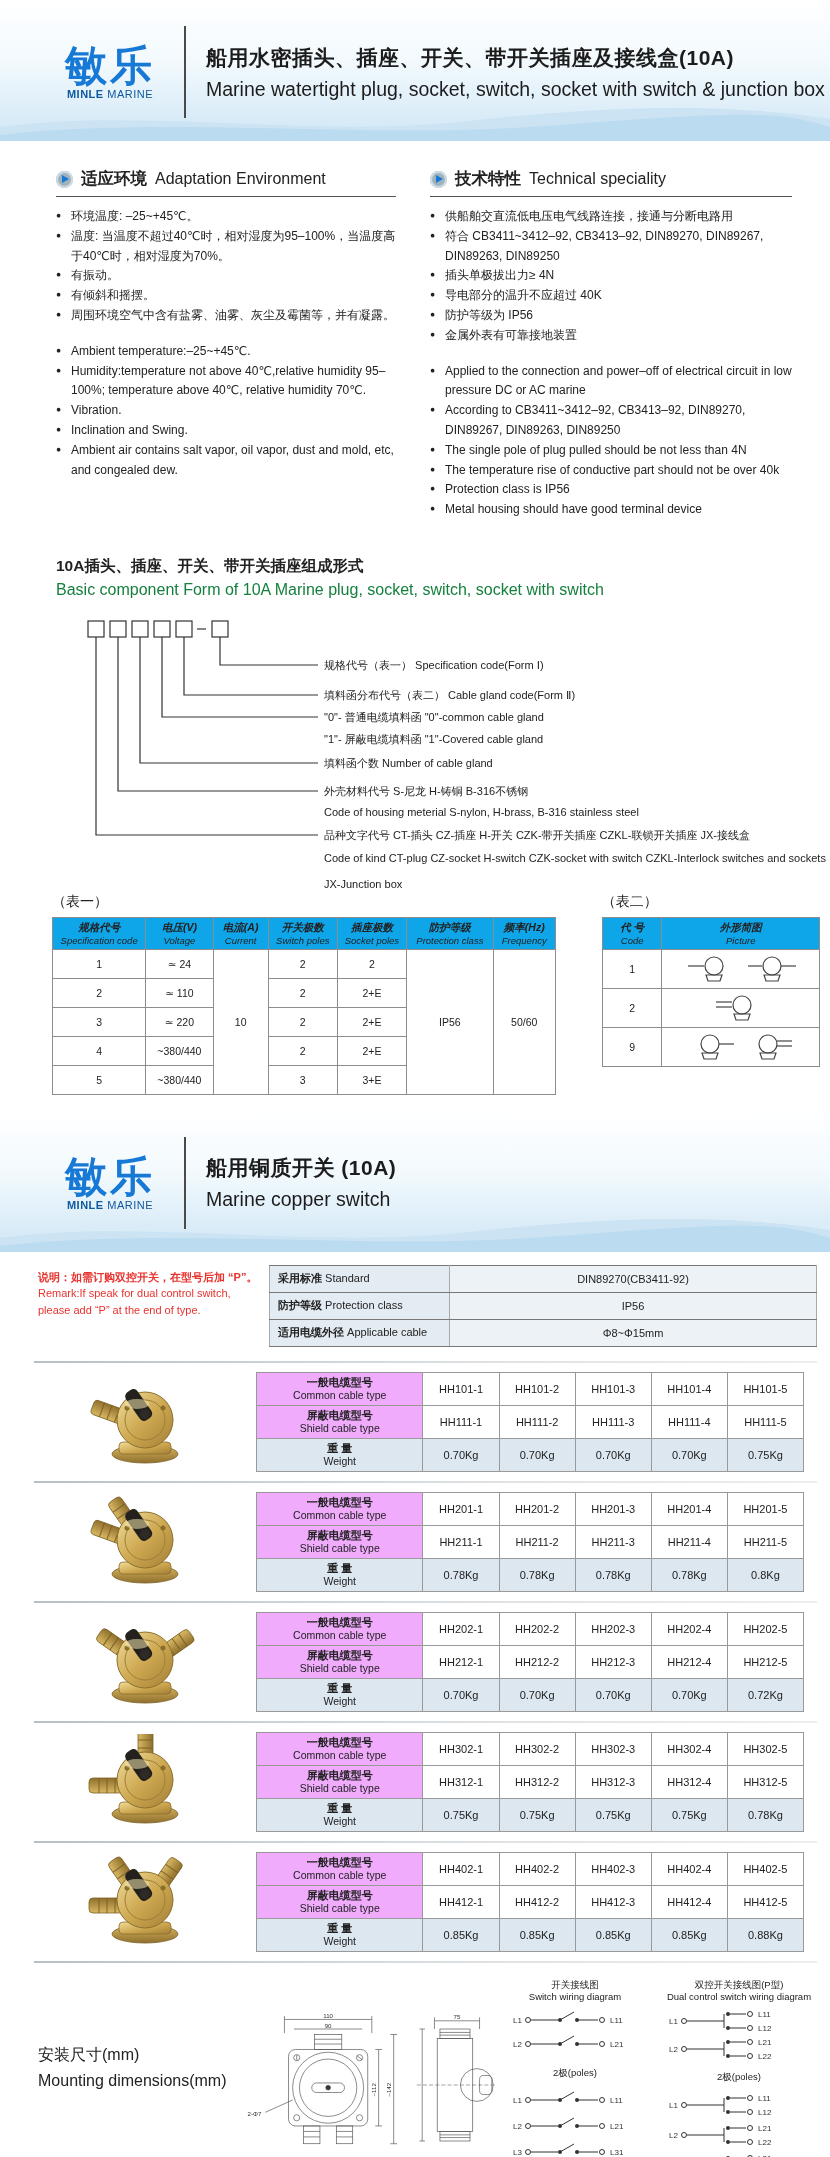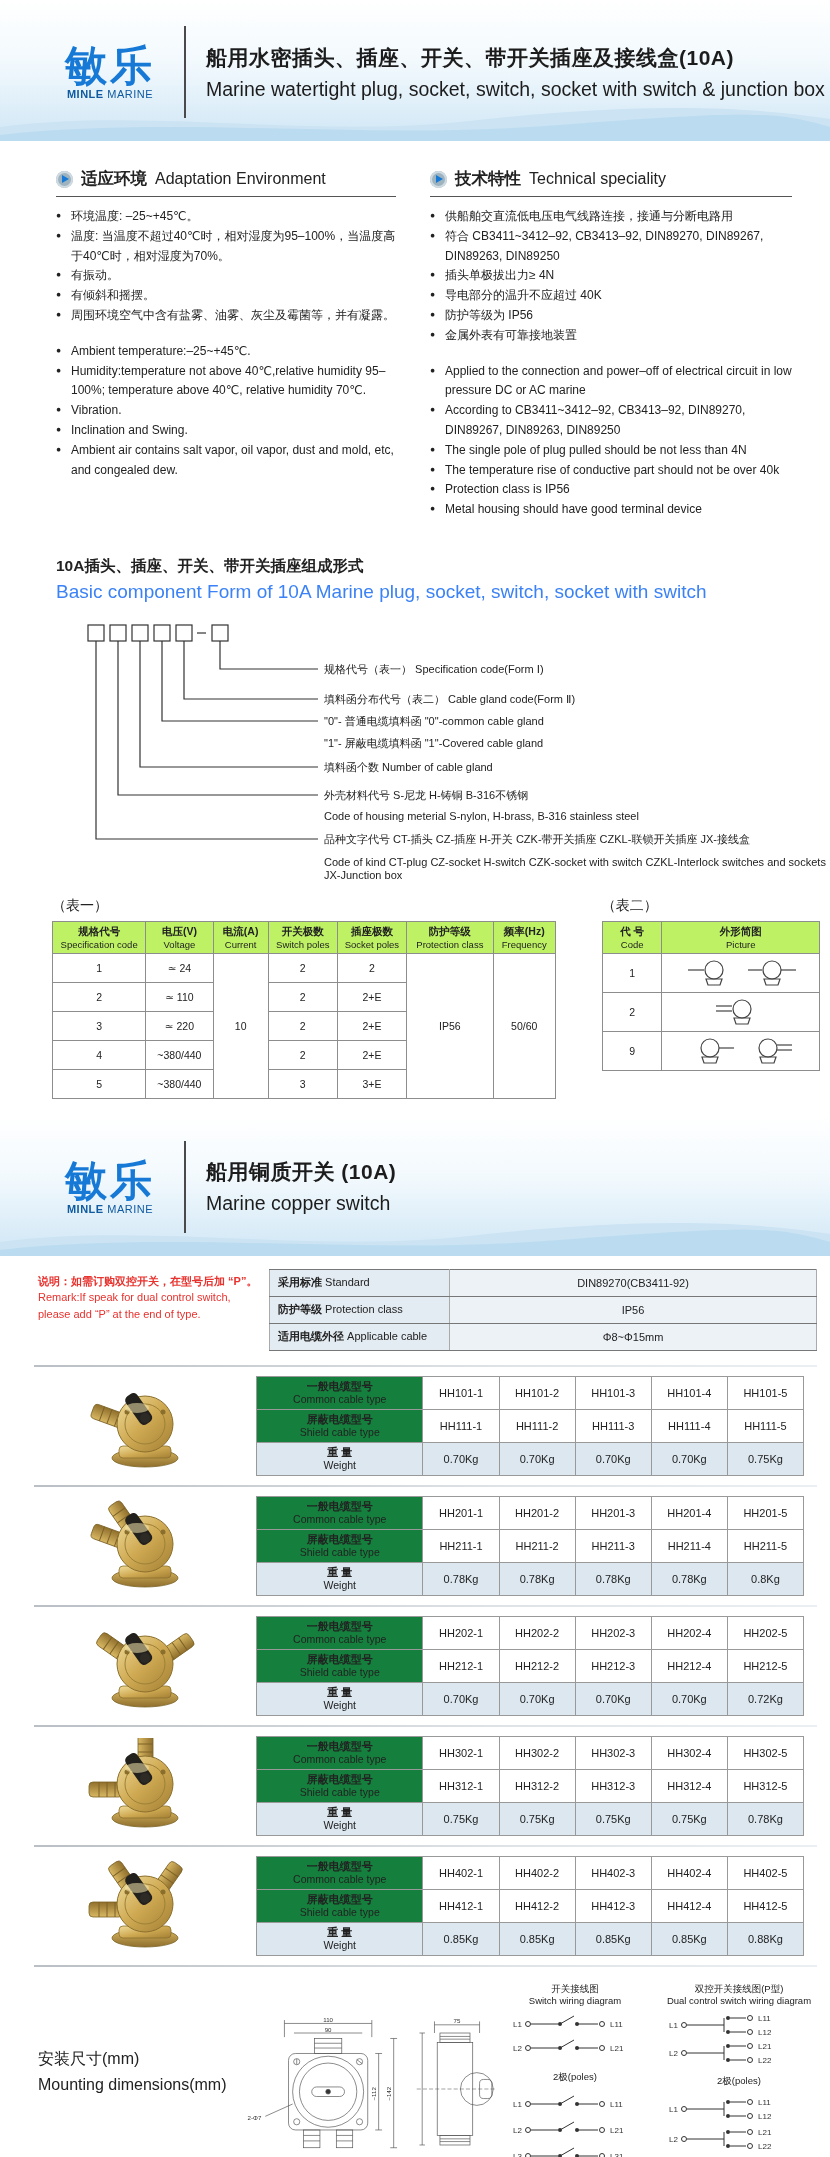--- a/index.html
+++ b/index.html
@@ -28,30 +28,30 @@
   .sec-tcn{font-size:16.5px;font-weight:bold;color:#222;}
   .sec-ten{font-size:16px;color:#222;}
   ul.blist{list-style:none;margin:0;padding:0;}
   ul.blist li{position:relative;padding-left:15px;font-size:12px;line-height:1.65;color:#222;}
   ul.blist li:before{content:"●";position:absolute;left:0;top:1px;font-size:8.5px;}
   ul.blist.gap{margin-top:16px;}
 
   
   .comp{padding:26px 20px 0 56px;}
   .comp-tcn{font-size:15.5px;font-weight:bold;color:#222;}
-  .comp-ten{font-size:19px;color:#3b82f6;margin-top:4px;}
+  .comp-ten{font-size:16px;color:#15803d;margin-top:4px;}
   .diagram{position:relative;width:770px;height:276px;margin:14px 0 0 18px;}
   .dlabel{position:absolute;left:250px;font-size:11px;white-space:nowrap;color:#222;}
 
   
   .forms{display:flex;gap:46px;padding:4px 10px 16px 52px;align-items:flex-start;}
   .form-label{font-size:14px;font-weight:normal;margin-bottom:6px;color:#222;}
   table.grid{border-collapse:collapse;}
   table.grid th,table.grid td{border:1px solid #8d8d8d;font-size:10.5px;text-align:center;padding:3px 4px;color:#222;background:#fff;}
-  table.grid th{background:#bef264;font-weight:normal;}
+  table.grid th{background:#0ea5e9;font-weight:normal;font-style:italic;}
   table.grid th .cn{font-size:10.5px;font-weight:bold;}
   table.grid th .en{font-size:9.5px;}
   table.grid td{height:22px;}
   .pic-cell svg{vertical-align:middle;}
 
   
   .stdsec{display:flex;justify-content:space-between;align-items:flex-start;padding:14px 13px 12px 38px;}
   .remark{width:225px;font-size:11px;line-height:1.5;padding-top:4px;}
   .remark .cn{color:#e8322e;font-weight:bold;}
   .remark .en{color:#e8322e;}
@@ -59,21 +59,21 @@
   table.std td{border-top:1.5px solid #777;border-bottom:1.5px solid #777;border-left:1px solid #aaa;border-right:1px solid #aaa;
     font-size:11px;text-align:center;height:24px;color:#222;background:#edf2f7;}
   table.std td.lbl{text-align:left;padding-left:8px;background:#e4ecf3;width:170px;}
   table.std td.lbl .cn{font-weight:bold;}
 
   
   .product{display:flex;align-items:center;padding:7px 13px 7px 34px;}
   .photo{width:222px;flex:0 0 auto;display:flex;justify-content:center;}
   table.prod{border-collapse:collapse;width:548px;}
   table.prod td{border:1px solid #999;font-size:11px;text-align:center;height:30px;color:#222;}
-  table.prod td.lbl{width:170px;background:#15803d;line-height:1.25;}
+  table.prod td.lbl{width:170px;background:#f0abfc;line-height:1.25;}
   table.prod td.lbl .cn{font-weight:bold;}
   table.prod td.lbl .en{font-size:10.5px;}
   table.prod td.val{background:#fff;width:75px;}
   table.prod tr.wrow td{background:#dce7f0;}
   .sep{height:2px;margin:2px 13px 2px 34px;background:linear-gradient(90deg,#b9bfc4,#dfe3e6 60%,#eceff1);}
 
   
   .mount{display:flex;padding:14px 6px 0 38px;gap:4px;}
   .mount-title{width:196px;padding-top:22px;flex:0 0 auto;}
   .mount-tcn{font-size:16px;color:#222;margin-top:44px;}
@@ -190,21 +190,21 @@
       </svg>
       <div class="dlabel" style="top:45px">规格代号（表一） Specification code(Form Ⅰ)</div>
       <div class="dlabel" style="top:75px">填料函分布代号（表二） Cable gland code(Form Ⅱ)</div>
       <div class="dlabel" style="top:97px">"0"- 普通电缆填料函 "0"-common cable gland</div>
       <div class="dlabel" style="top:119px">"1"- 屏蔽电缆填料函 "1"-Covered cable gland</div>
       <div class="dlabel" style="top:143px">填料函个数 Number of cable gland</div>
       <div class="dlabel" style="top:171px">外壳材料代号 S-尼龙 H-铸铜 B-316不锈钢</div>
       <div class="dlabel" style="top:193px">Code of housing meterial S-nylon, H-brass, B-316 stainless steel</div>
       <div class="dlabel" style="top:215px">品种文字代号 CT-插头 CZ-插座 H-开关 CZK-带开关插座 CZKL-联锁开关插座 JX-接线盒</div>
       <div class="dlabel" style="top:239px">Code of kind CT-plug CZ-socket H-switch CZK-socket with switch CZKL-Interlock switches and sockets</div>
-      <div class="dlabel" style="top:252px">JX-Junction box</div>
+      <div class="dlabel" style="top:265px">JX-Junction box</div>
     </div>
   </div>
 
   <div class="forms">
     <div>
       <div class="form-label">（表一）</div>
       <table class="grid">
         <tbody>
             <tr>
           <th style="width:88px">

